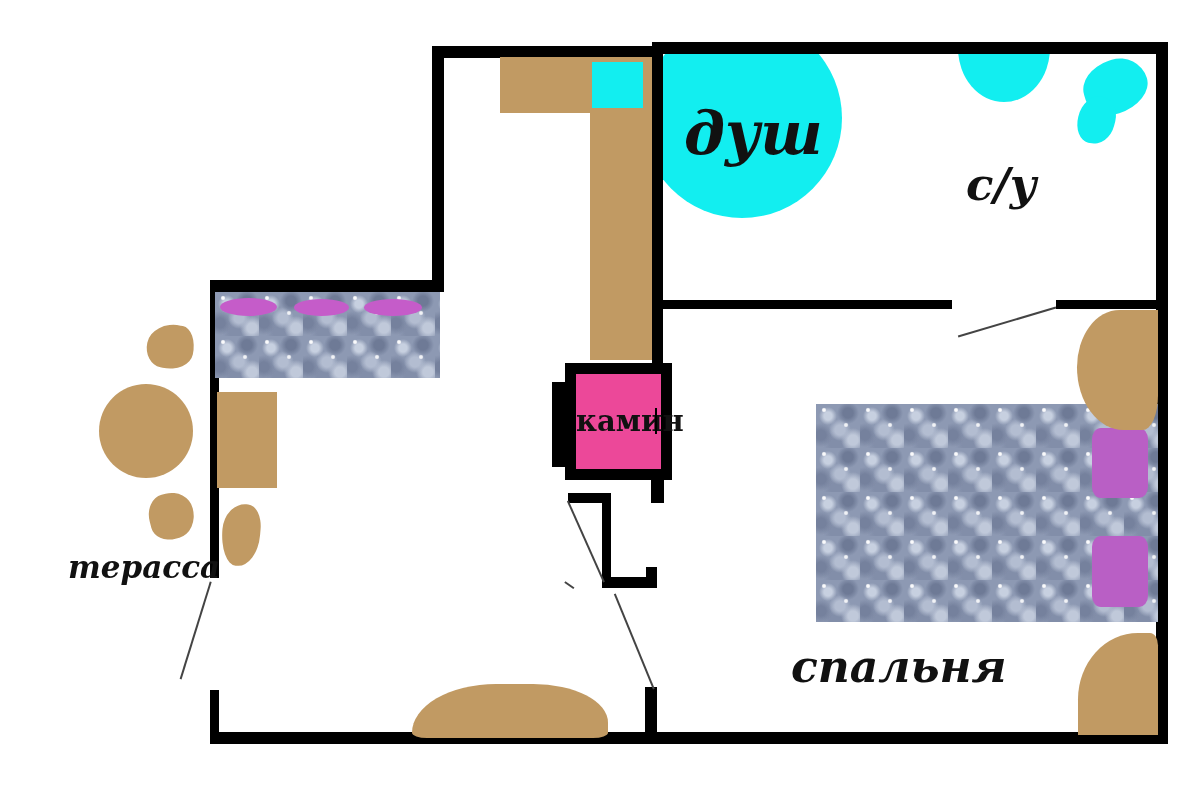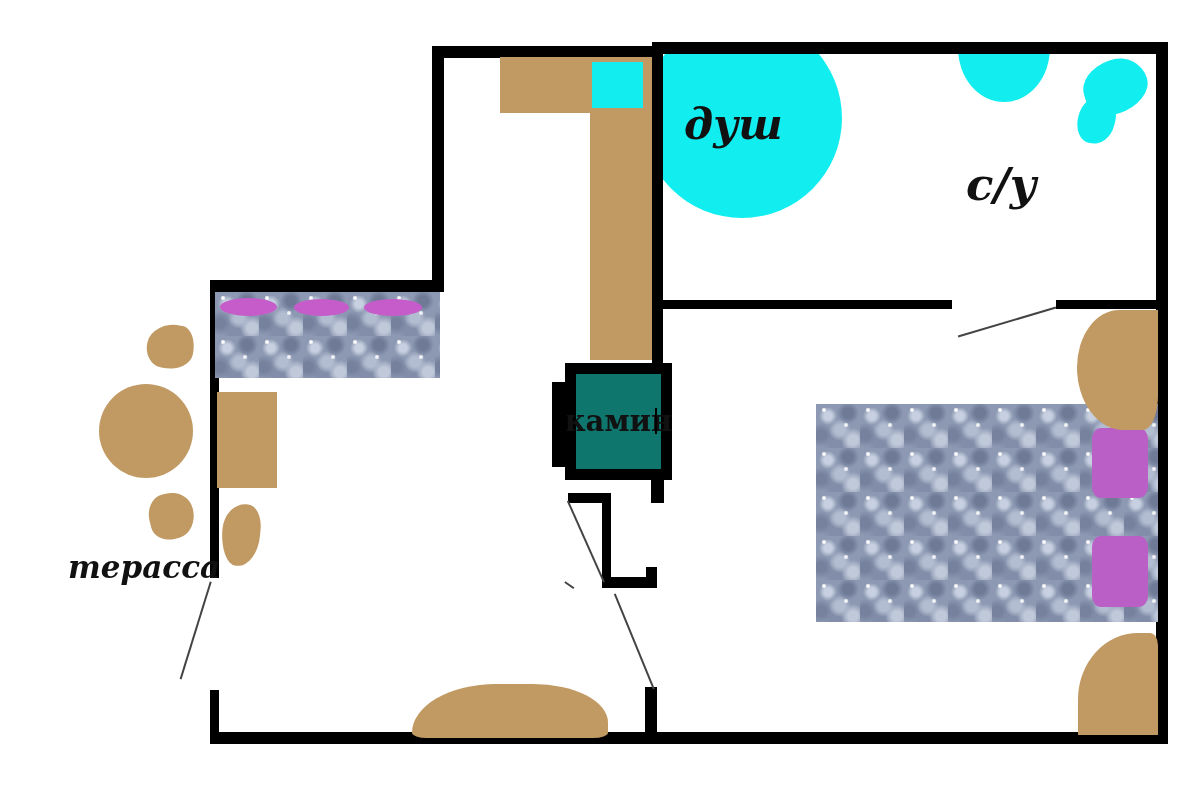--- a/index.html
+++ b/index.html
@@ -19,22 +19,22 @@
       radial-gradient(circle at 37px 36px, #c0c9da 5px, rgba(192,201,218,0) 12px),
       radial-gradient(circle at 20px 40px, #828ea9 6px, rgba(130,142,169,0) 13px);
     background-size:44px 44px;}
   .pillow-sofa{position:absolute;background:var(--pillow_sofa,#c55cc9);border-radius:50%;}
   .pillow-bed{position:absolute;background:var(--pillow_bed,#b95fc5);border-radius:9px/11px;}
   .swing{position:absolute;height:1.5px;background:var(--swing_line,#444);transform-origin:0 50%;}
   .label{position:absolute;font-weight:bold;font-style:italic;color:var(--text,#111);
          line-height:1;white-space:nowrap;}
   .interior{position:absolute;overflow:hidden;}
   .fireplace-box{position:absolute;left:565px;top:363px;width:107px;height:117px;
-    background:#0f766e;border:11px solid var(--wall,#000);box-sizing:border-box;
-    display:flex;align-items:center;justify-content:center;}
+    background:#ec4899;border:11px solid var(--wall,#000);box-sizing:border-box;
+    display:flex;align-items:center;}
   .fireplace-box .label{position:static;font-style:normal;font-size:29px;letter-spacing:0px;}
 </style>
 </head>
 <body>
 
 <div id="plan">
 
   <div class="w" style="left:432px;top:46px;width:228px;height:12px"></div>
   <div class="w" style="left:432px;top:46px;width:12px;height:246px"></div>
   <div class="w" style="left:210px;top:280px;width:234px;height:12px"></div>
@@ -88,17 +88,18 @@
   <div class="wood" style="left:99px;top:384px;width:94px;height:94px;border-radius:50%"></div>
   <div class="wood" style="left:147px;top:324px;width:47px;height:45px;border-radius:65% 35% 60% 40% / 55% 60% 45% 50%;transform:rotate(12deg)"></div>
   <div class="wood" style="left:149px;top:493px;width:45px;height:46px;border-radius:45% 55% 50% 50% / 55% 50% 60% 40%;transform:rotate(-15deg)"></div>
 
   <div class="fabric" style="left:816px;top:404px;width:342px;height:218px"></div>
   <div class="pillow-bed" style="left:1092px;top:428px;width:56px;height:70px"></div>
   <div class="pillow-bed" style="left:1092px;top:536px;width:56px;height:71px"></div>
   <div class="wood" style="left:1077px;top:310px;width:81px;height:120px;border-radius:55% 0% 20% 60% / 50% 0% 30% 55%"></div>
   <div class="wood" style="left:1078px;top:633px;width:80px;height:102px;border-radius:75% 10% 0 0 / 65% 12% 0 0"></div>
 
-  <div class="label" style="left:684px;top:104px;font-size:42px">душ</div>
+  <div class="label" style="left:684px;top:104px;font-size:59px">душ</div>
   <div class="label" style="left:966px;top:162px;font-size:45px">с/у</div>
+  <div class="label" style="left:791px;top:645px;font-size:44px">спальня</div>
   <div class="label" style="left:68px;top:552px;font-size:31px">терасса</div>
 
 </div>
 
 </body></html>

